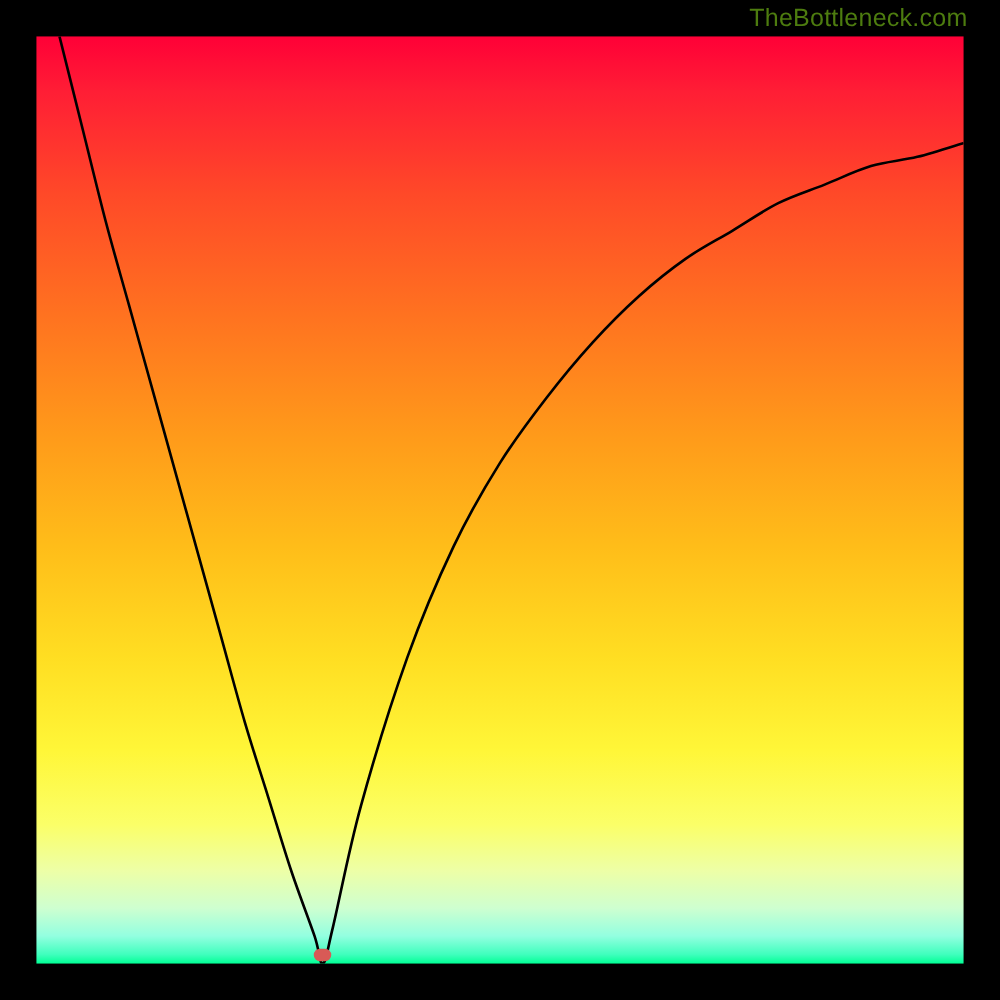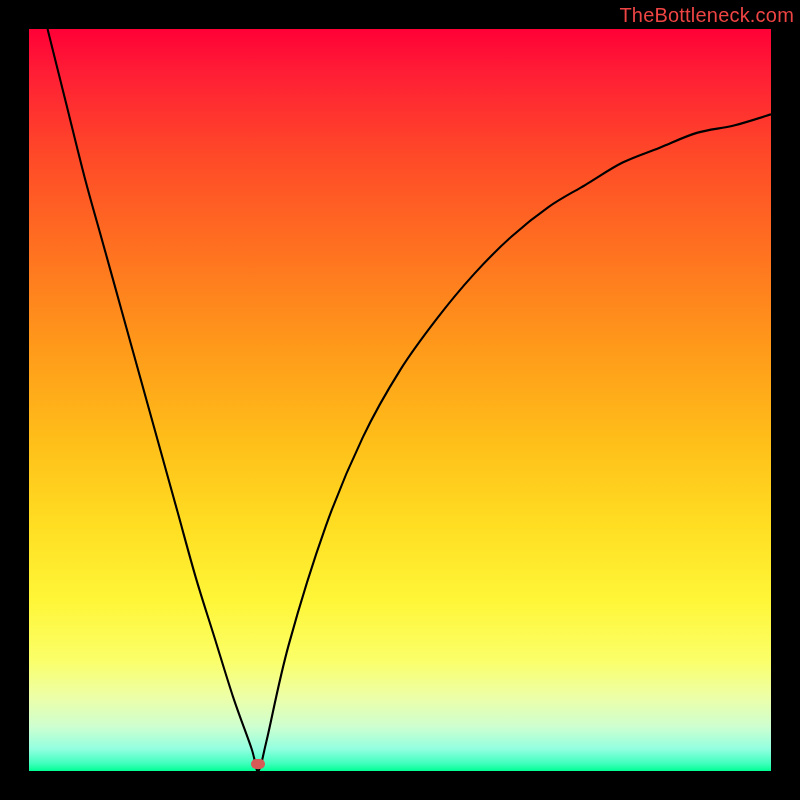--- a/index.html
+++ b/index.html
@@ -48,22 +48,22 @@
     position: absolute;
     width: 14px;
     height: 10px;
     border-radius: 6px;
     background: #d85a56;
     transform: translate(-50%, -50%);
   }
   .attribution {
     position: absolute;
     top: 4px;
-    right: 6px;
-    color: #ef4444;
+    right: 26px;
+    color: #4d7c0f;
     font-size: 20px;
     font-weight: 500;
     letter-spacing: 0.2px;
   }
 </style>
 </head>
 <body>
 
 <div class="attribution">TheBottleneck.com</div>
 

